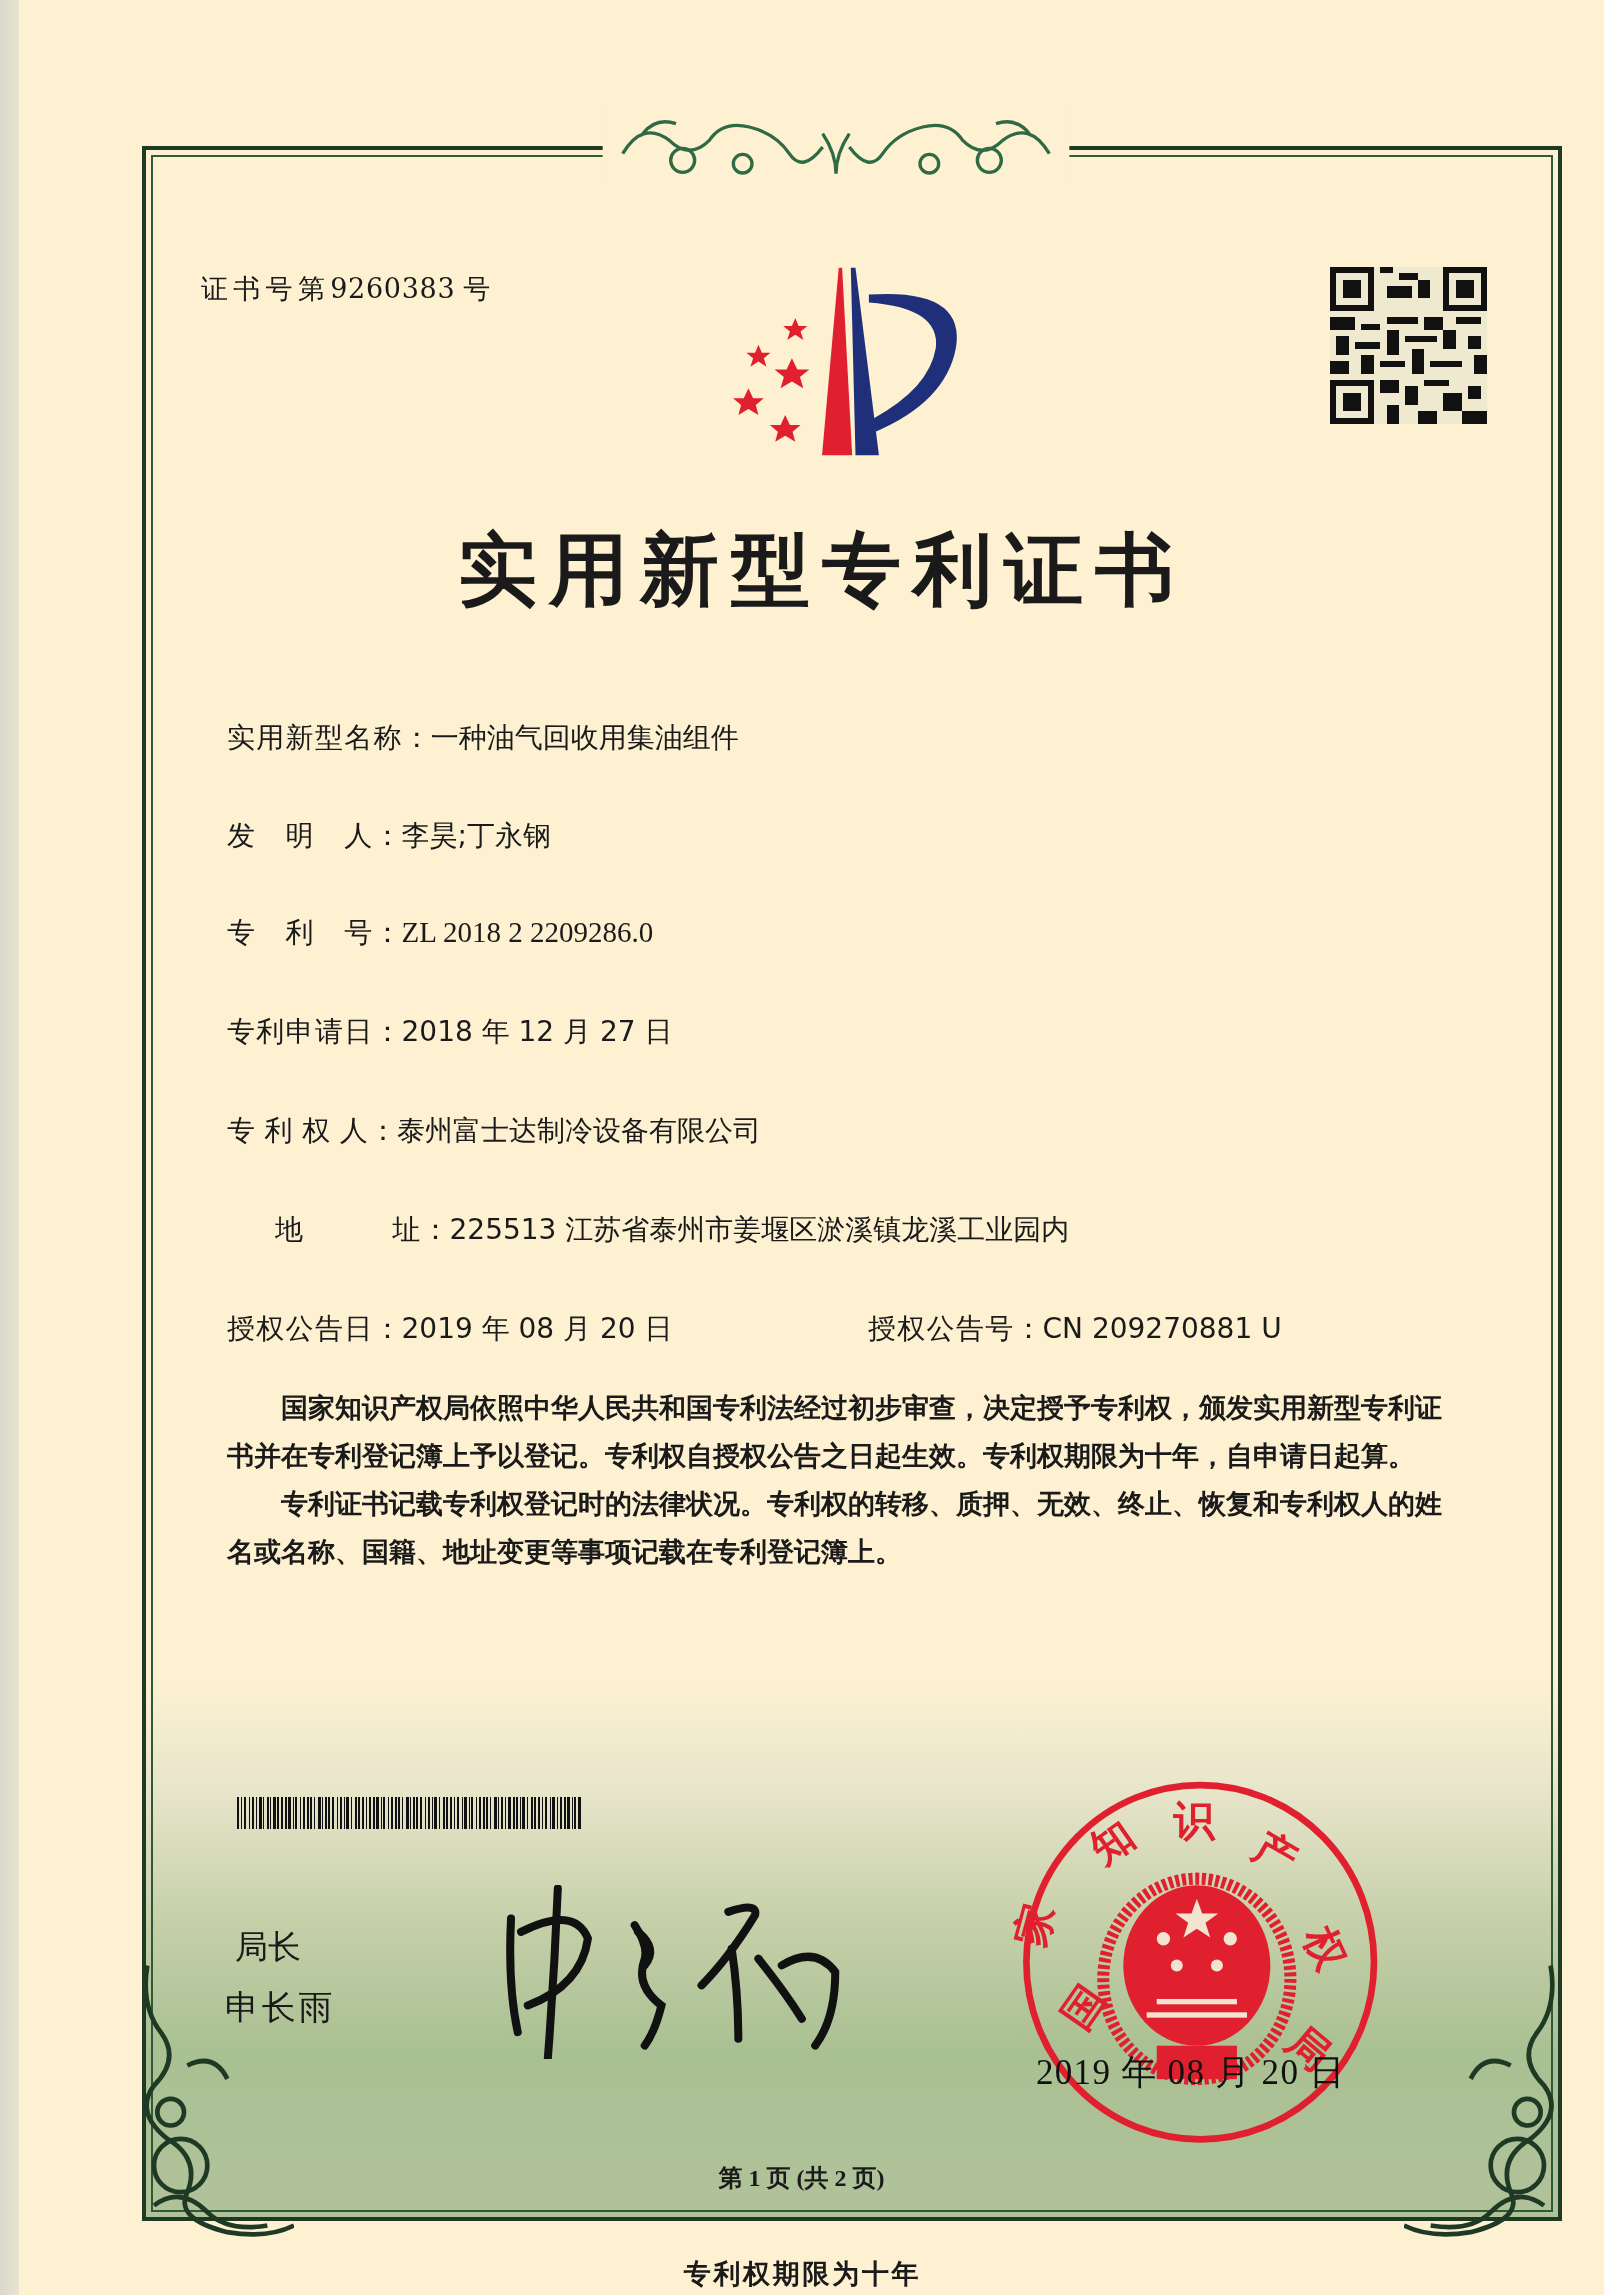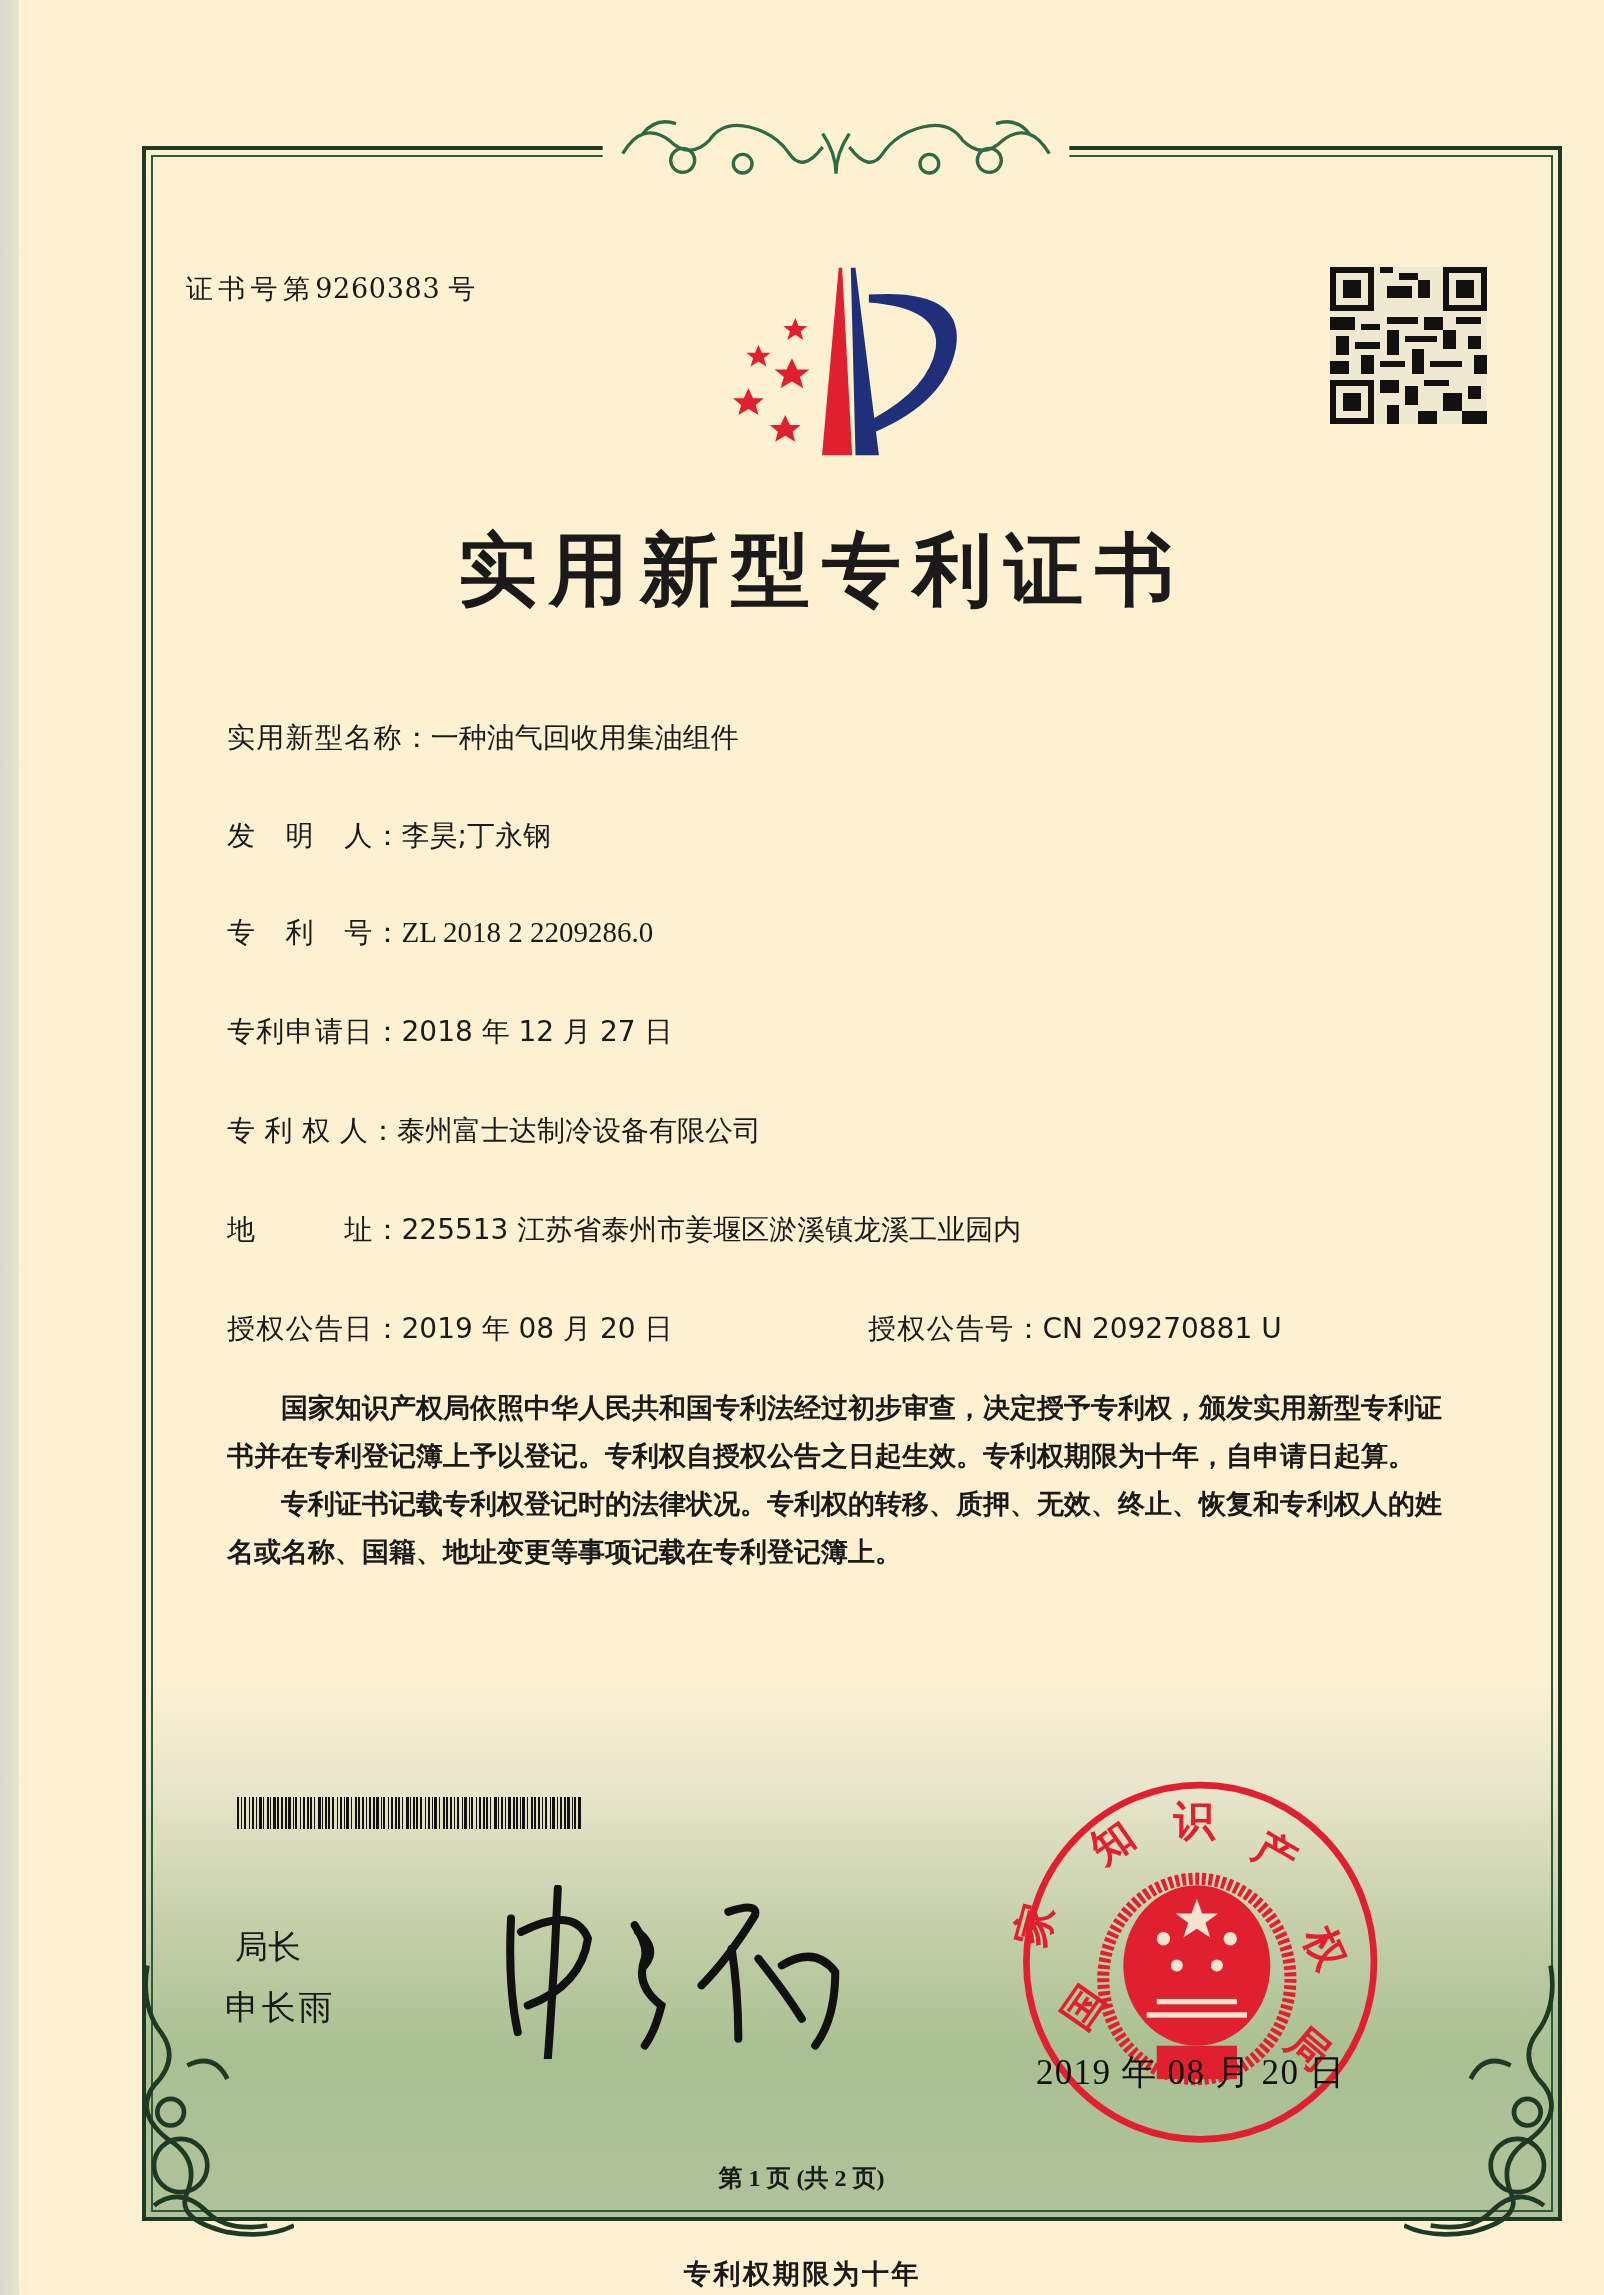--- a/index.html
+++ b/index.html
@@ -14,21 +14,21 @@
     position: absolute; left: 142px; top: 146px; width: 1420px; height: 2075px;
     border: 4.7px solid #1e3a24;
     box-sizing: border-box;
     background: linear-gradient(180deg, #fdf1d2 0%, #fdf1d2 74%, #e9e6cc 79%, #c4cfa8 86%, #a9c092 92%, #b1c29a 100%);
   }
   .frame-inner {
     position: absolute; left: 5.3px; top: 5.3px; right: 5.3px; bottom: 5.3px;
     border: 2px solid #2e5a36;
   }
   .abs { position: absolute; }
-  .cert-no { left: 186px; top: 271px; font-size: 27px; letter-spacing: 5.3px; }
+  .cert-no { left: 201px; top: 271px; font-size: 27px; letter-spacing: 5.3px; }
   .logo { left: 725px; top: 261px; width: 261px; height: 201px; }
   .qr { left: 1330px; top: 267px; width: 157px; height: 157px; }
   .title { left: 441px; top: 518px; width: 762px; font-size: 79px; letter-spacing: 12px; font-family: Liberation Mono, monospace; font-weight: bold; text-align: center; white-space: nowrap; }
   .field { left: 227px; font-size: 28px; white-space: nowrap; font-family: "DejaVu Sans", sans-serif; }
   .field .lbl { display: inline-block; letter-spacing: 1.3px; }
   .field .colon { display: inline-block; }
   .para { left: 227px; width: 1230px; font-size: 27px; line-height: 48px; font-family: "DejaVu Serif", serif; font-weight: bold; }
   .para p { margin: 0; text-indent: 2em; }
   .barcode { left: 237px; top: 1797px; width: 408px; height: 32px; display: flex; gap: 0; }
   .barcode span { display: block; height: 100%; background: #111; }
@@ -155,21 +155,21 @@
 </div>
 <div class="abs field" style="top:914px;">
   <span class="lbl">专　利　号</span><span class="colon">：</span><span style="font-family:'Liberation Serif',serif; font-size:29px;">ZL 2018 2 2209286.0</span>
 </div>
 <div class="abs field" style="top:1013px;">
   <span class="lbl">专利申请日</span><span class="colon">：</span><span>2018 年 12 月 27 日</span>
 </div>
 <div class="abs field" style="top:1112px;font-family:Liberation Serif, serif;">
   <span class="lbl">专 利 权 人</span><span class="colon">：</span><span>泰州富士达制冷设备有限公司</span>
 </div>
-<div class="abs field" style="top:1211px;">
+<div class="abs field" style="top:1211px;margin-left:48px;">
   <span class="lbl">地　　　址</span><span class="colon">：</span><span>225513 江苏省泰州市姜堰区淤溪镇龙溪工业园内</span>
 </div>
 <div class="abs field" style="top:1310px;">
   <span class="lbl">授权公告日</span><span class="colon">：</span><span>2019 年 08 月 20 日</span>
 </div>
 <div class="abs field" style="top:1310px; left:844px;margin-left:24px;">
   <span class="lbl">授权公告号</span><span class="colon">：</span><span>CN 209270881 U</span>
 </div>
 
 <div class="abs para" style="top:1384px;">

